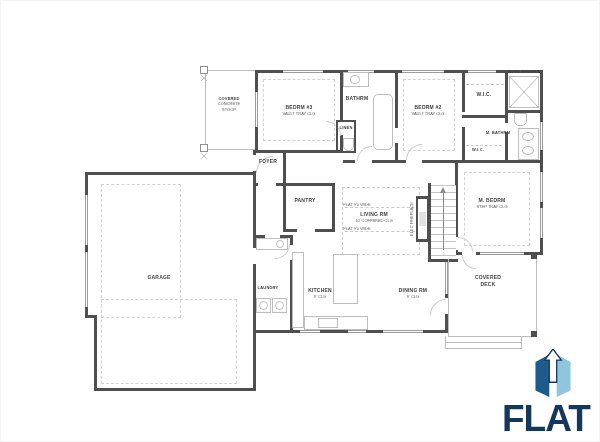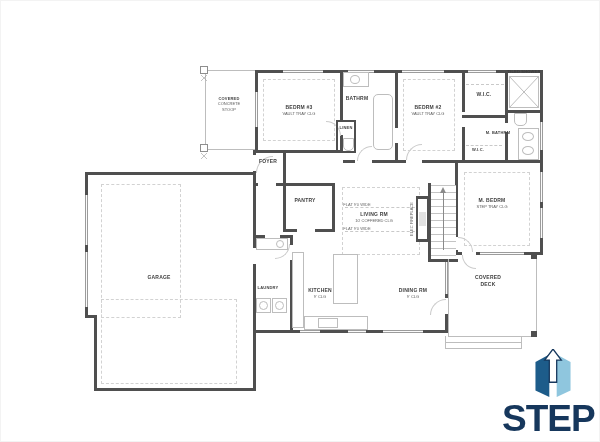--- a/index.html
+++ b/index.html
@@ -240,15 +240,15 @@
       <span style="display:block">DECK</span>
     </div>
   </section>
 
   <div>
     <svg style="position:absolute;left:534px;top:349px" width="38" height="48" viewBox="0 0 40 52">
       <polygon points="1,14 16,6 16,52 1,45" fill="#1d5c8a"></polygon>
       <polygon points="39,14 24,6 24,52 39,45" fill="#8fc6de"></polygon>
       <polygon points="20,0 29,12 24,12 24,36 16,36 16,12 11,12" fill="#ffffff" stroke="#16375c" stroke-width="1.4"></polygon>
     </svg>
-    <div class="logo-text">STEP</div>
+    <div class="logo-text">FLAT</div>
   </div>
 </div>
 
 </body></html>

